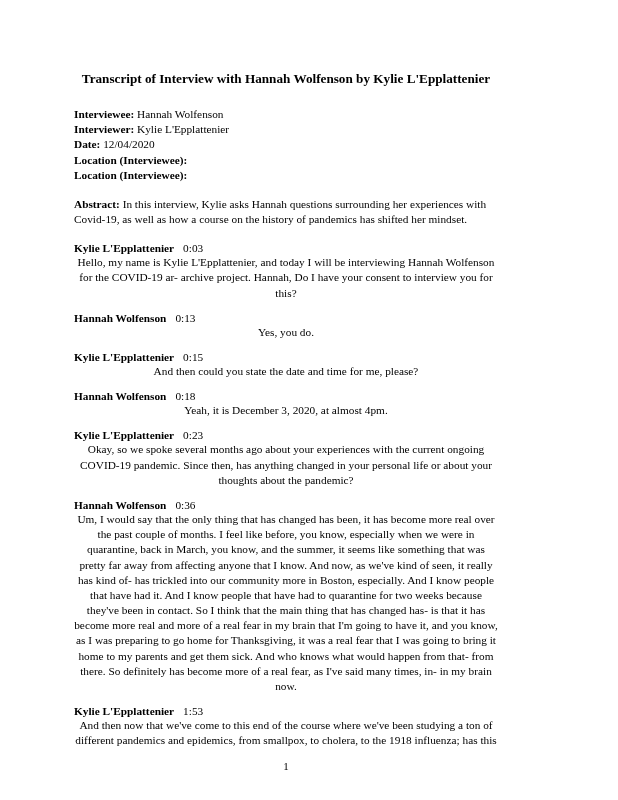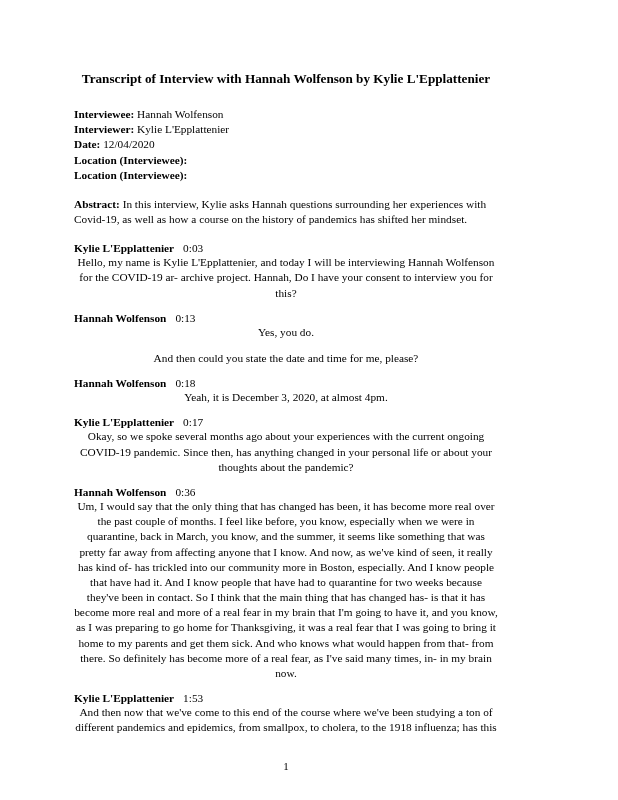--- a/index.html
+++ b/index.html
@@ -113,33 +113,36 @@
   </div>
 
   <div class="turn">
     <p class="speaker-line">
       <span>Hannah Wolfenson</span><span class="ts">0:13</span>
     </p>
     <p class="turn-text">Yes, you do.</p>
   </div>
 
   <div class="turn">
+    <p class="speaker-line">
+      <span>Kylie L'Epplattenier</span><span class="ts">0:15</span>
+    </p>
     <p class="turn-text">And then could you state the date and time for me, please?</p>
   </div>
 
   <div class="turn">
     <p class="speaker-line">
       <span>Hannah Wolfenson</span><span class="ts">0:18</span>
     </p>
     <p class="turn-text">Yeah, it is December 3, 2020, at almost 4pm.</p>
   </div>
 
   <div class="turn">
     <p class="speaker-line">
-      <span>Kylie L'Epplattenier</span><span class="ts">0:17</span>
+      <span>Kylie L'Epplattenier</span><span class="ts">0:23</span>
     </p>
     <p class="turn-text">Okay, so we spoke several months ago about your experiences with the current ongoing COVID-19 pandemic. Since then, has anything changed in your personal life or about your thoughts about the pandemic?</p>
   </div>
 
   <div class="turn">
     <p class="speaker-line">
       <span>Hannah Wolfenson</span><span class="ts">0:36</span>
     </p>
     <p class="turn-text">Um, I would say that the only thing that has changed has been, it has become more real over the past couple of months. I feel like before, you know, especially when we were in quarantine, back in March, you know, and the summer, it seems like something that was pretty far away from affecting anyone that I know. And now, as we've kind of seen, it really has kind of- has trickled into our community more in Boston, especially. And I know people that have had it. And I know people that have had to quarantine for two weeks because they've been in contact. So I think that the main thing that has changed has- is that it has become more real and more of a real fear in my brain that I'm going to have it, and you know, as I was preparing to go home for Thanksgiving, it was a real fear that I was going to bring it home to my parents and get them sick. And who knows what would happen from that- from there. So definitely has become more of a real fear, as I've said many times, in- in my brain now.</p>
   </div>

